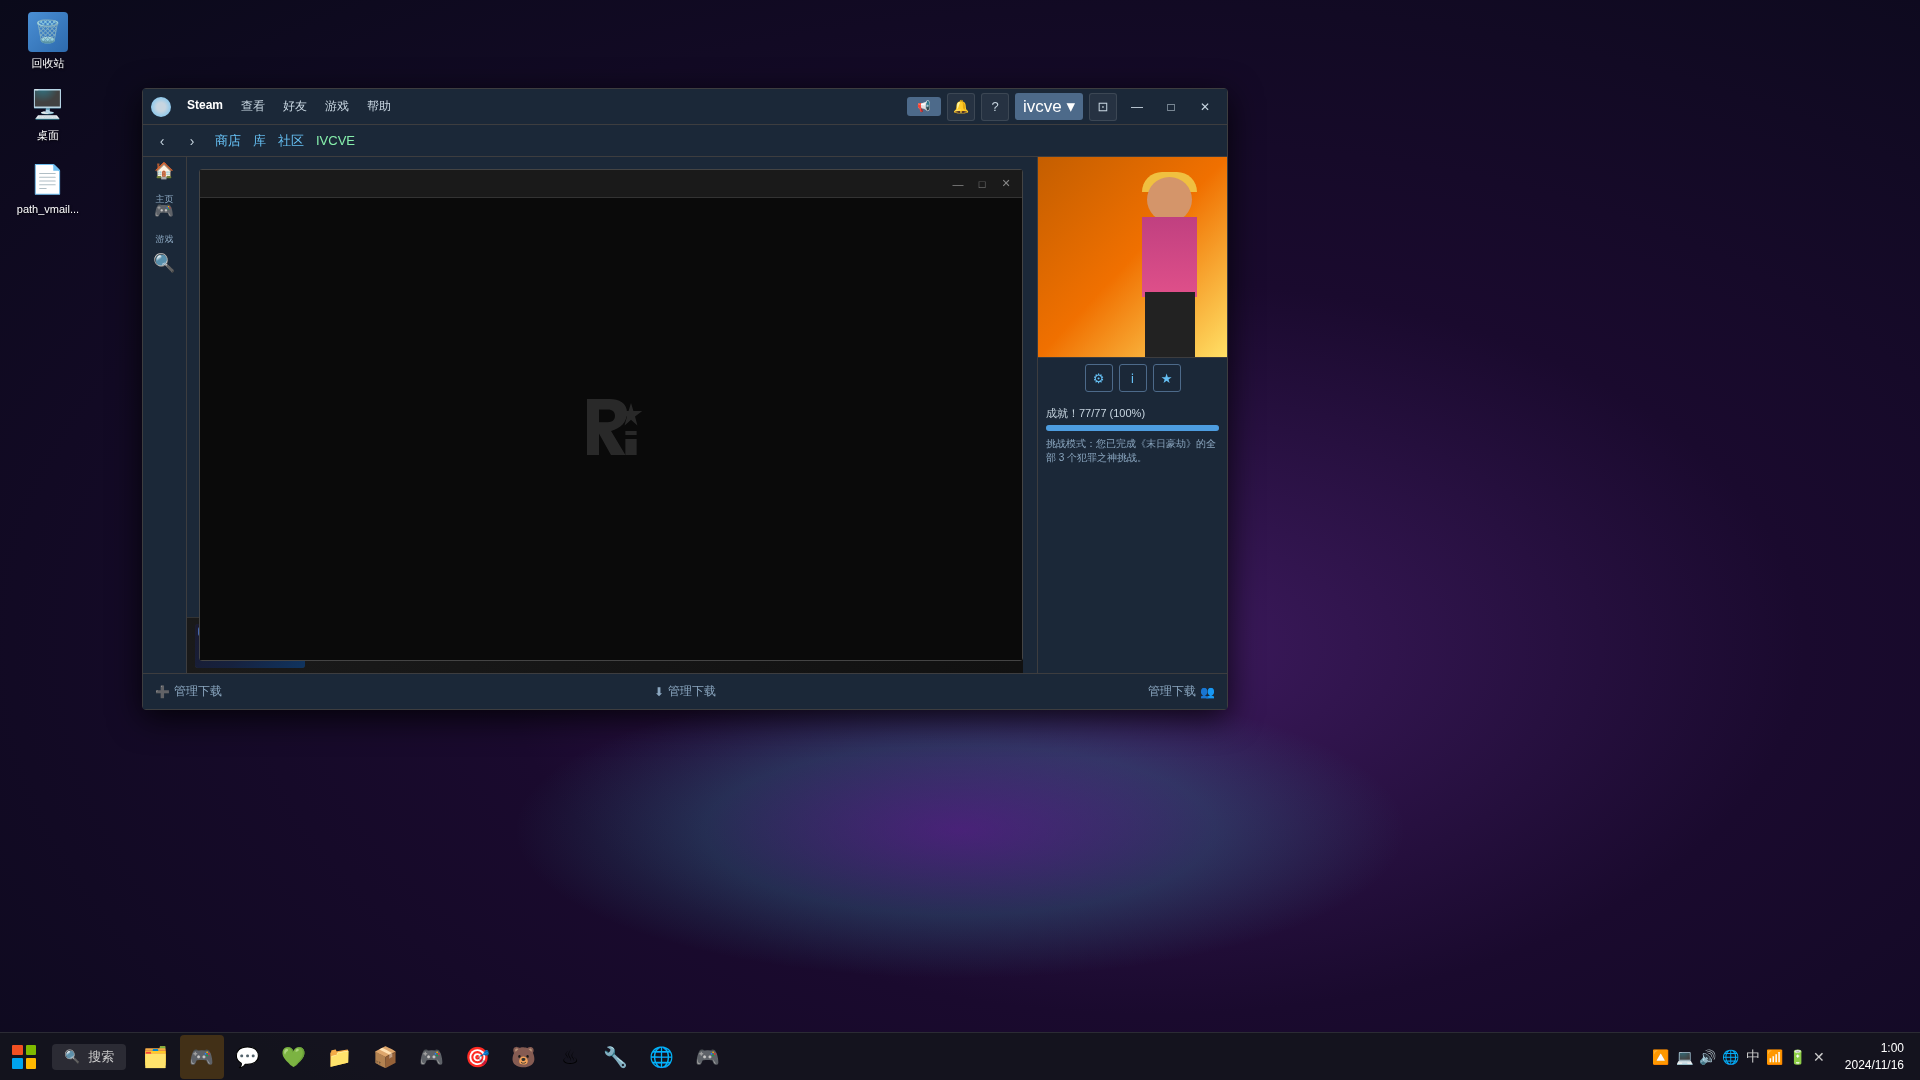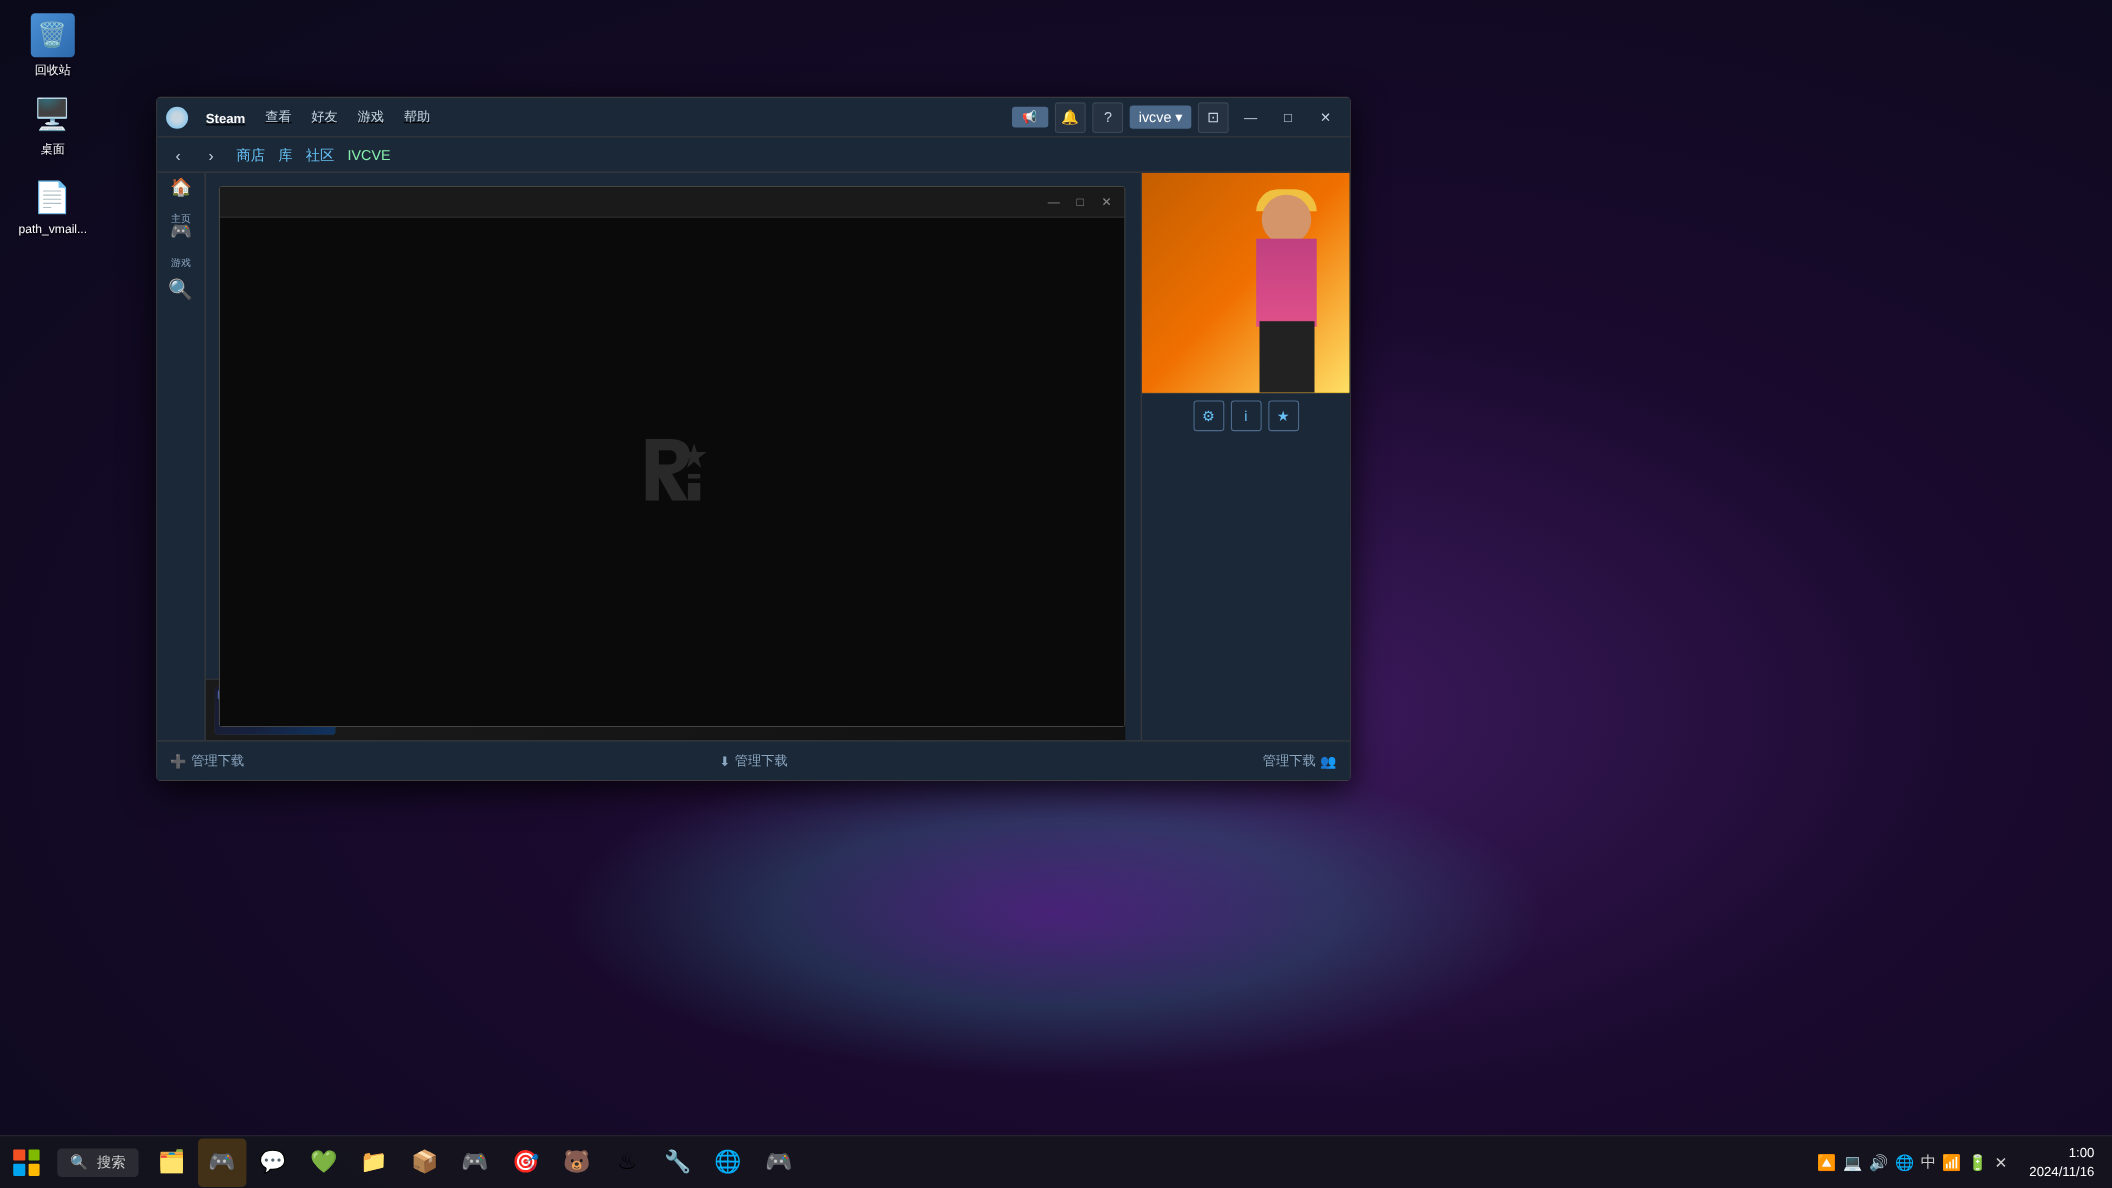--- a/index.html
+++ b/index.html
@@ -191,24 +191,23 @@
     .steam-logo {
       width: 20px;
       height: 20px;
       background: radial-gradient(circle, #c7d5e0 30%, #66c0f4 100%);
       border-radius: 50%;
       margin-right: 8px;
       flex-shrink: 0;
     }
     .steam-menu {
       display: flex;
-      align-items: flex-end;
+      align-items: flex-start;
       gap: 2px;
       flex: 1;
-      text-decoration: underline;
     }
     .steam-menu-item {
       color: #c6d4df;
       font-size: 12px;
       padding: 4px 8px;
       cursor: pointer;
       border-radius: 2px;
     }
     .steam-menu-item.brand { font-weight: bold; color: #fff; }
 
@@ -241,21 +240,21 @@
       align-items: center;
       justify-content: center;
       font-size: 13px;
     }
     .steam-user-btn {
       background: #4d6a8a;
       color: #fff;
       border: none;
       border-radius: 3px;
       padding: 3px 8px;
-      font-size: 13px;
+      font-size: 17px;
       cursor: pointer;
     }
     .win-ctrl {
       width: 28px;
       height: 28px;
       display: flex;
       align-items: center;
       justify-content: center;
       color: #c6d4df;
       cursor: pointer;
@@ -758,20 +757,27 @@
               <div class="char-legs" style="background:#222;"></div>
             </div>
           </div>
 
           <div class="game-action-icons">
             <div class="game-action-icon">⚙</div>
             <div class="game-action-icon">ℹ</div>
             <div class="game-action-icon">★</div>
           </div>
 
+          <div class="achievement-section">
+            <div class="achievement-title">成就！77/77 (100%)</div>
+            <div class="achievement-progress-bar">
+              <div class="achievement-progress-fill" style="width:100%"></div>
+            </div>
+            <div class="achievement-desc">挑战模式：您已完成《末日豪劫》的全部 3 个犯罪之神挑战。</div>
+          </div>
         </div>
       </div>
     </div>
 
     <div class="steam-bottom">
       <div class="bottom-add-game">
         <span>➕</span>
         <span>管理下载</span>
       </div>
       <div class="bottom-manage">

